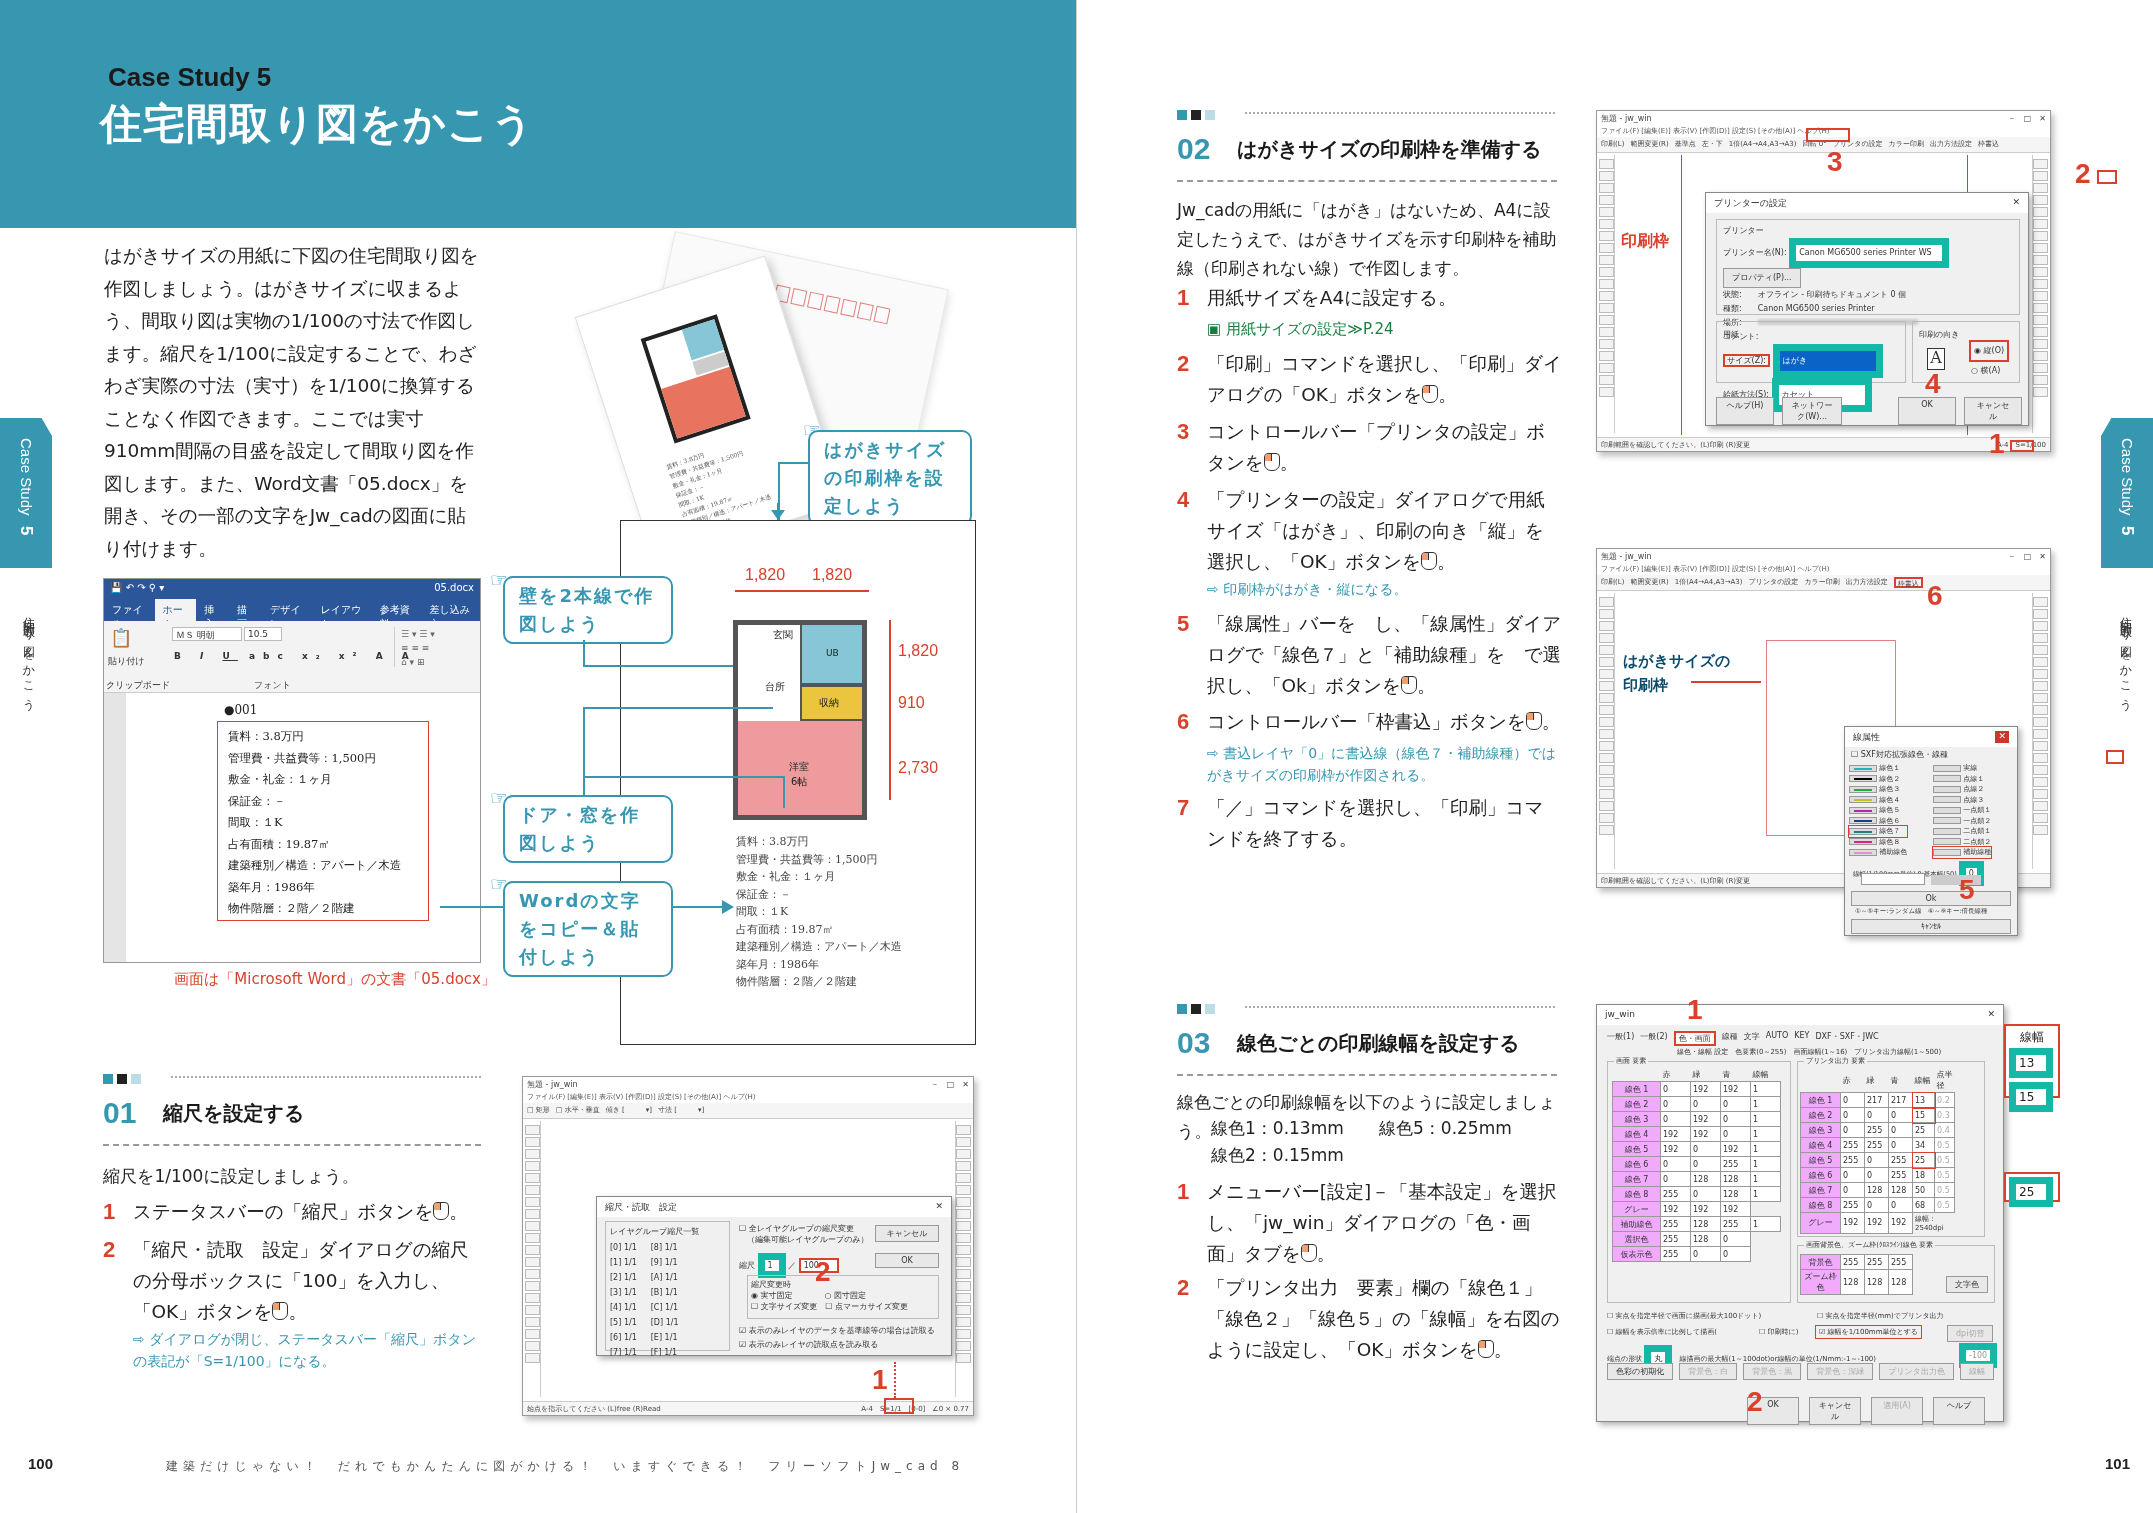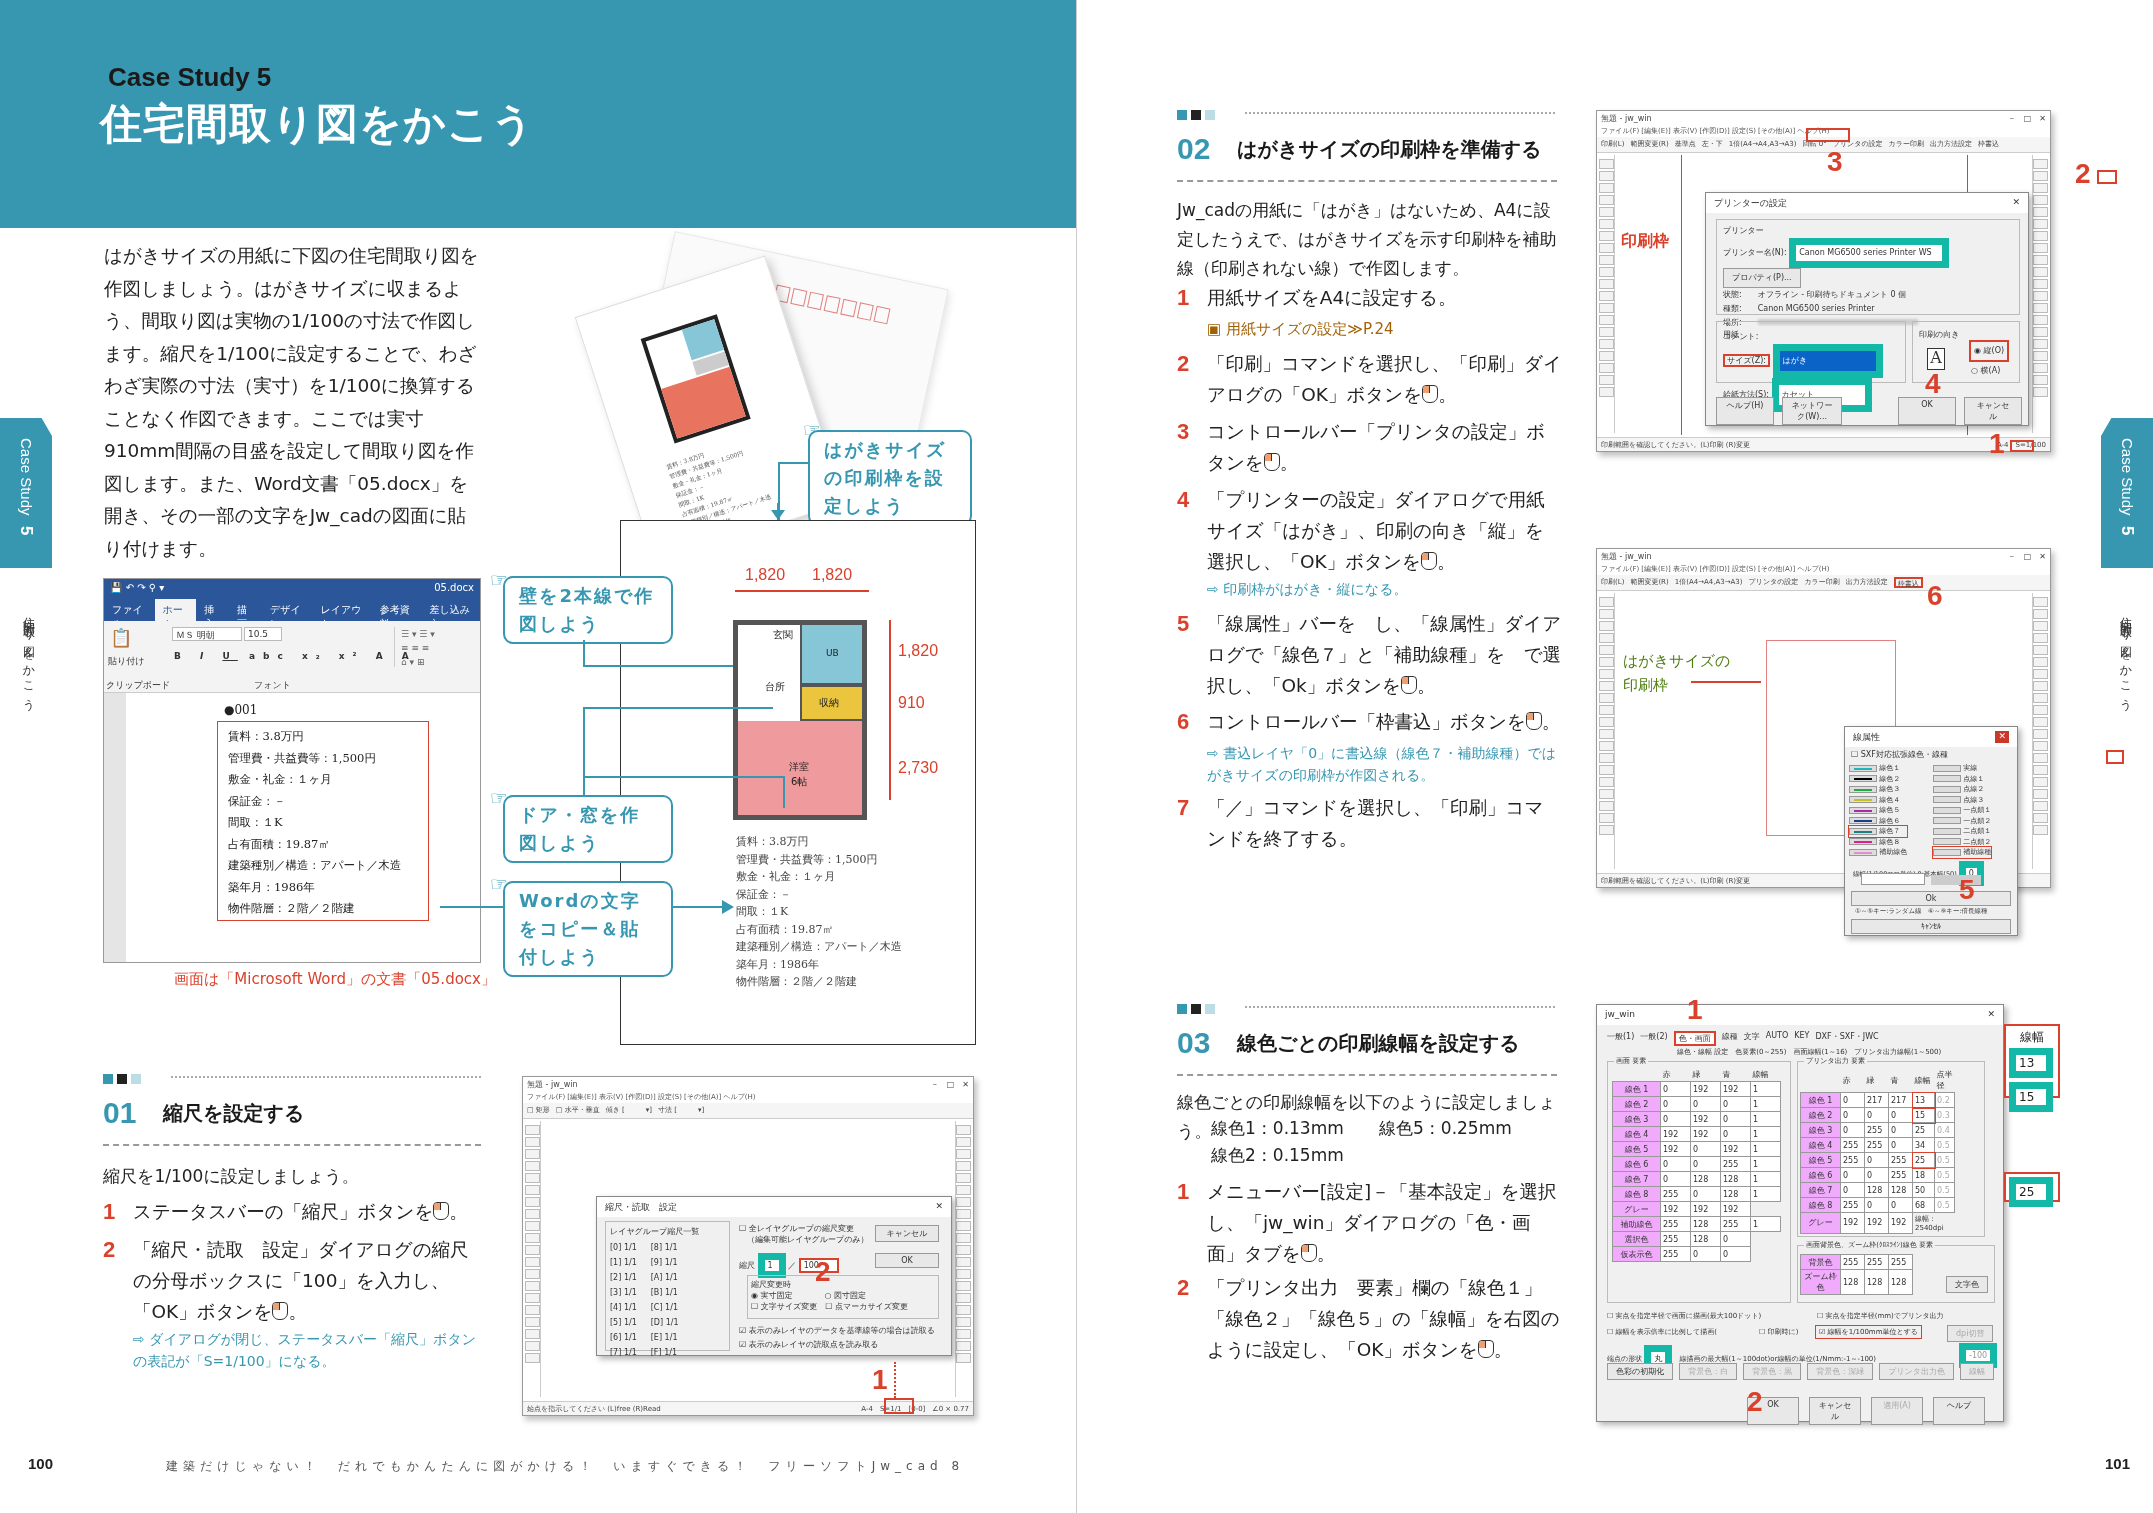--- a/index.html
+++ b/index.html
@@ -36,21 +36,21 @@
 .sec-marks{display:flex;gap:4px;align-items:center}
 .sec-marks i{display:block;width:10px;height:10px}
 .sec-wave{position:absolute;left:68px;top:2px;height:6px;border-top:2px dotted #aaa}
 .sec-num{position:absolute;left:0;top:22px;font-family:"Liberation Sans",sans-serif;font-weight:bold;font-size:30px;color:#3797b1}
 .sec-title{position:absolute;left:60px;top:26px;font-weight:bold;font-size:20px;color:#1a1a1a;white-space:nowrap}
 .sec-rule{position:absolute;left:0;top:70px;height:2px;border-top:2px dashed #999}
 .body-text{position:absolute;font-size:17px;line-height:29px;color:#222}
 .step{position:absolute;font-size:18.5px;line-height:31px;color:#222;padding-left:30px}
 .step .n{position:absolute;left:0;top:0;font-family:"Liberation Sans",sans-serif;font-weight:bold;font-size:22px;color:#d9412c}
 .note{position:absolute;font-size:14px;line-height:22px;color:#3797b1;padding-left:0}
-.ref{position:absolute;font-size:15px;color:#a16207}
+.ref{position:absolute;font-size:15px;color:#15803d}
 .mouse{display:inline-block;width:16px;height:18px;border:1.5px solid #333;border-radius:4px 4px 7px 7px;vertical-align:-2px;position:relative;background:linear-gradient(#fff,#fff)}
 .mouse:before{content:"";position:absolute;left:0;top:0;width:6px;height:7px;background:#f0a070;border-radius:3px 0 0 0}
 .mouse:after{content:"";position:absolute;left:6px;top:0;width:1px;height:7px;background:#333;box-shadow:-6px 7px 0 0 transparent}
 .shot{position:absolute;border:1px solid #999;background:#fff;box-shadow:3px 4px 6px rgba(0,0,0,.25);overflow:hidden;font-size:8px;color:#444}
 .shot-title{height:14px;font-size:8px;padding:2px 4px;display:flex;justify-content:space-between}
 .shot-menu{height:12px;font-size:7px;padding:1px 4px;color:#555}
 .shot-toolbar{height:16px;border-bottom:1px solid #ccc;font-size:7px;padding:2px 4px;display:flex;gap:6px;background:#f5f5f5}
 .shot-left{position:absolute;left:2px;top:44px;width:16px;bottom:18px;border-right:1px solid #ccc;display:flex;flex-direction:column;gap:2px;padding-top:4px}
 .shot-left i,.shot-right i{display:block;height:10px;border:1px solid #bbb;background:#f3f3f3}
 .shot-right{position:absolute;right:2px;top:44px;width:16px;bottom:18px;border-left:1px solid #ccc;display:flex;flex-direction:column;gap:2px;padding-top:4px}
@@ -542,21 +542,21 @@
         <i></i>
         <i></i>
         <i></i>
         <i></i>
         <i></i>
         <i></i>
         <i></i>
         <i></i>
       </div>
     <div class="abs" style="left:169px;top:91px;width:130px;height:196px;border:1px solid #e08080"></div>
-    <div class="abs" style="left:26px;top:100px;color:#4d7c0f;font-size:15px;font-weight:normal;line-height:24px">
+    <div class="abs" style="left:26px;top:100px;color:#0c4a6e;font-size:15px;font-weight:bold;line-height:24px">
         <div>はがきサイズの</div>
         <div>印刷枠</div>
       </div>
     <div class="abs" style="left:94px;top:132px;width:70px;height:1.5px;background:#d9412c"></div>
     <div class="shot-status">
         <span>印刷範囲を確認してください。(L)印刷 (R)変更</span>
         <span></span>
       </div>
   </div>
   <div class="rednum" style="left:850px;top:580px">6</div>

